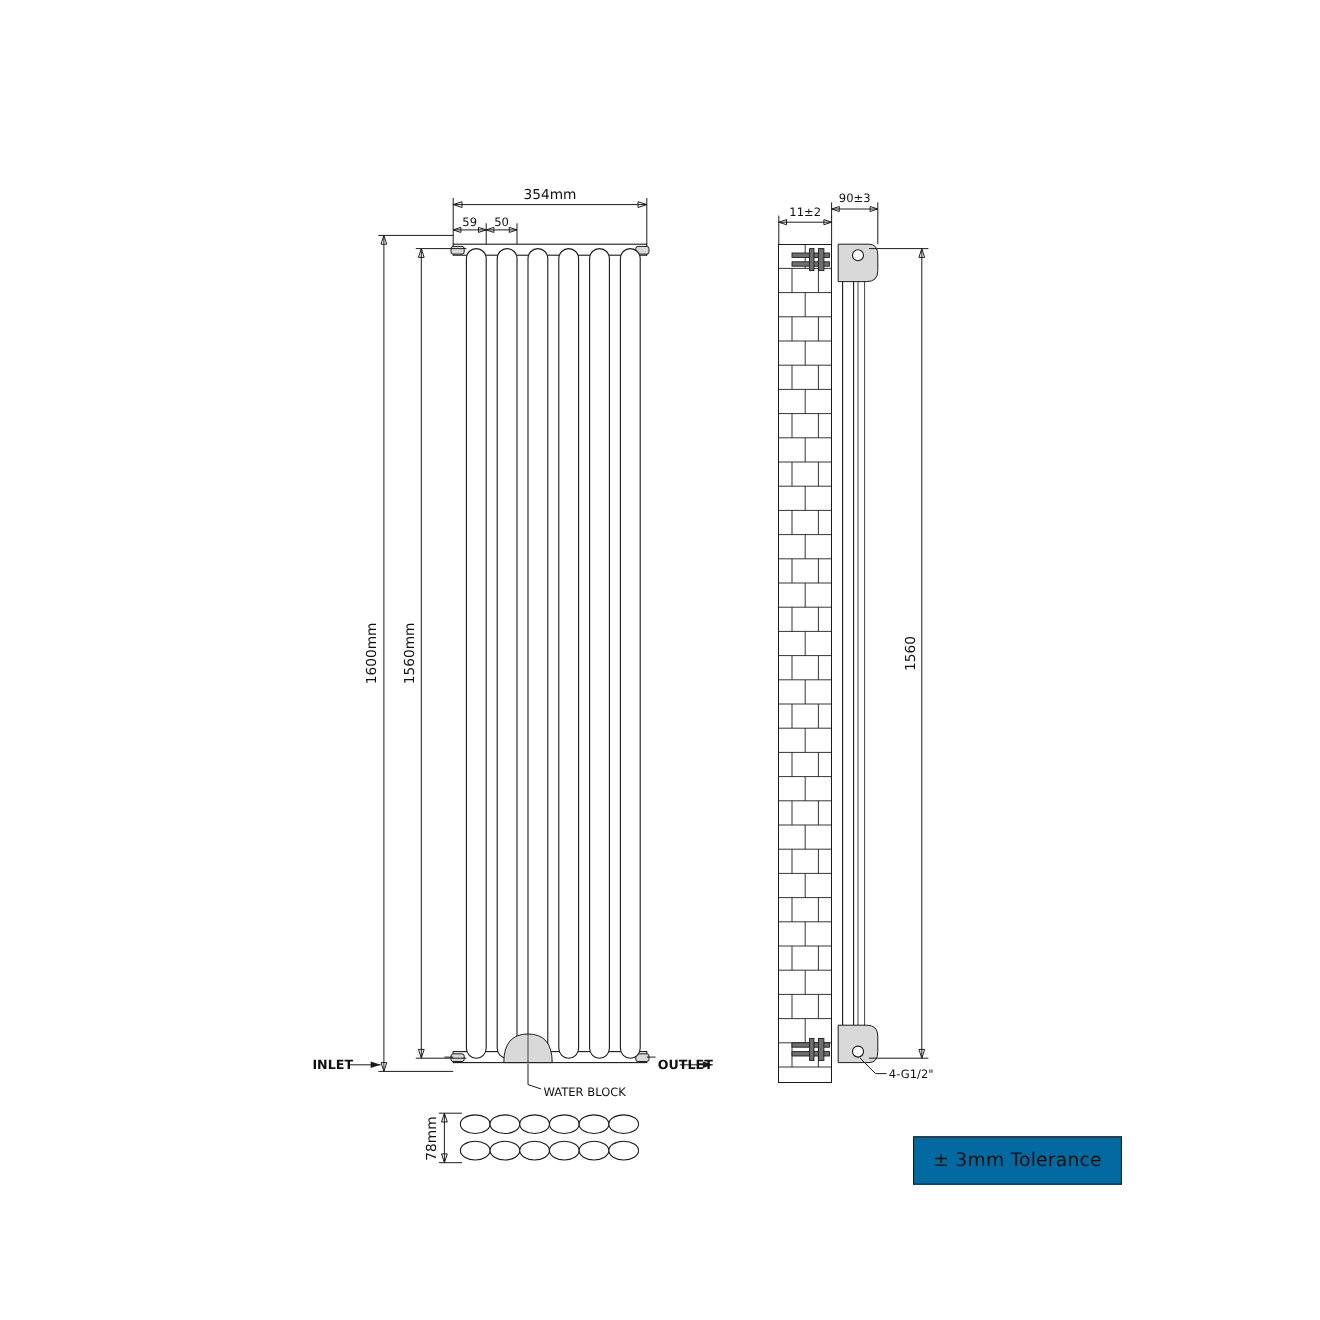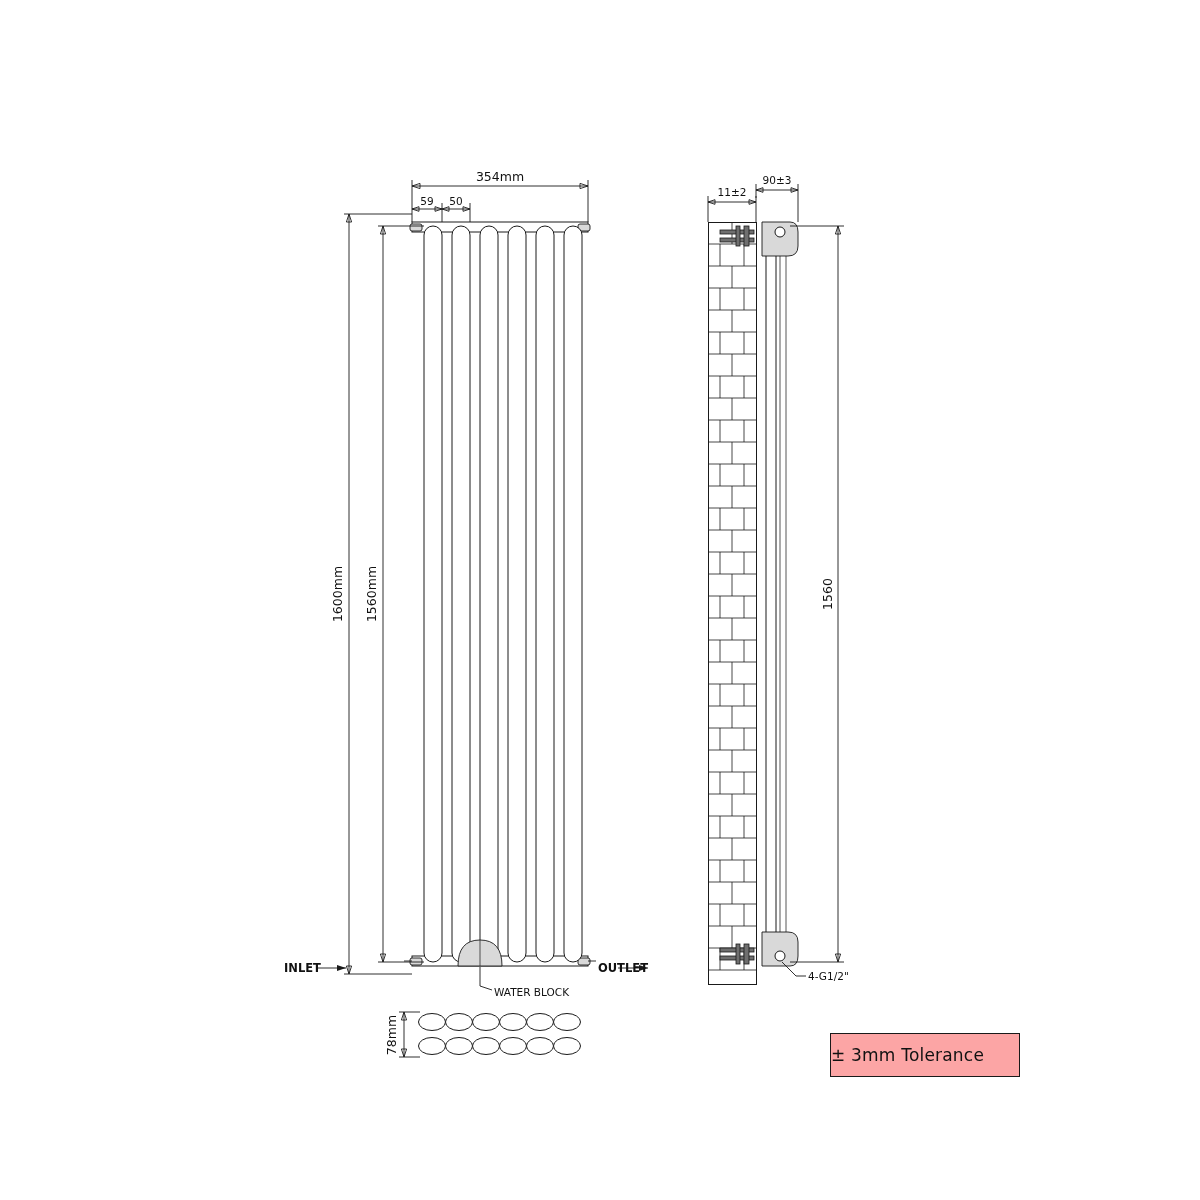--- a/index.html
+++ b/index.html
@@ -81,22 +81,22 @@
   .tol-box {
     position: absolute;
     left: 830px;
     top: 1033px;
     width: 190px;
     height: 44px;
     border: 1.3px solid #1a1a1a;
     box-sizing: border-box;
     display: flex;
     align-items: center;
-    justify-content: flex-start;
-    background: #fca5a5;
+    justify-content: center;
+    background: #0369a1;
   }
   .tol-box span {
     font-family: "DejaVu Sans", sans-serif;
     font-size: 17px;
     color: #111111;
     letter-spacing: 0.2px;
   }
 </style>
 </head>
 <body>

